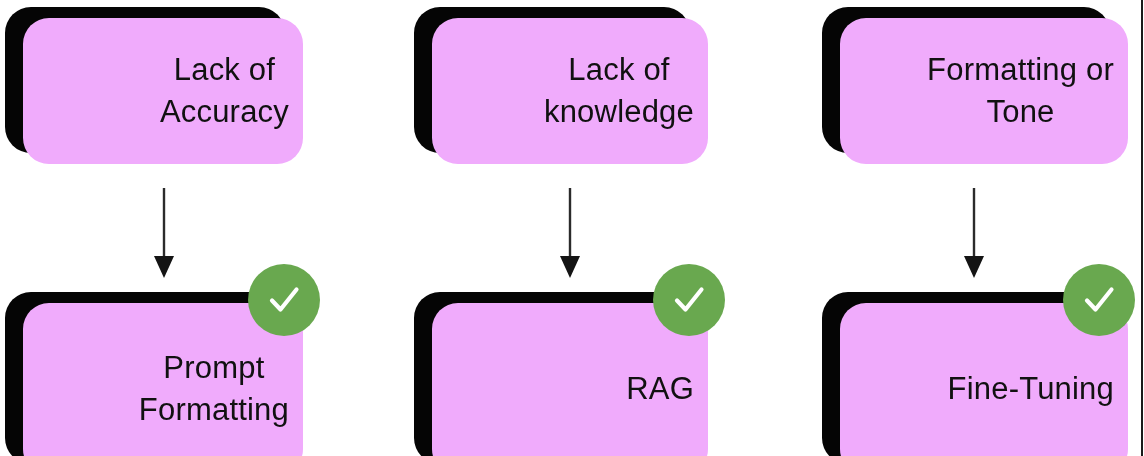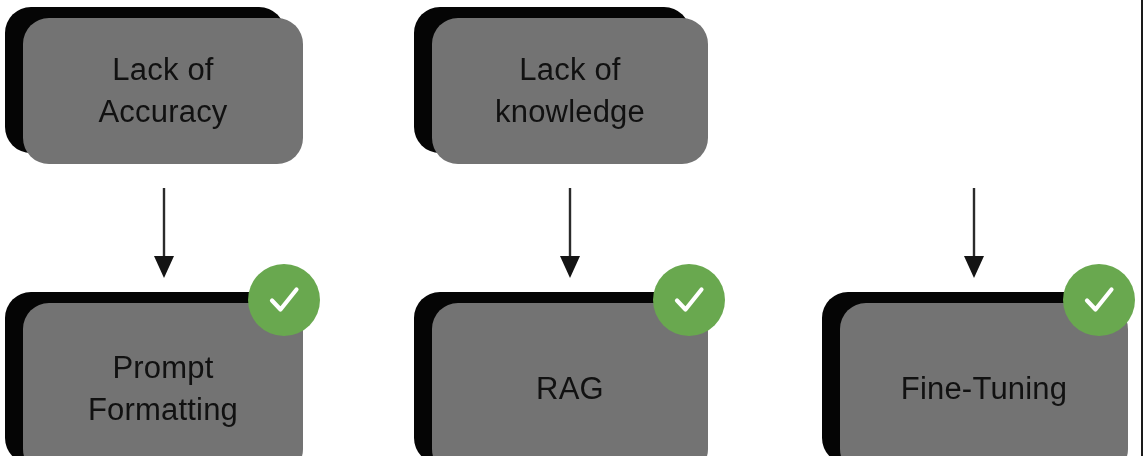--- a/index.html
+++ b/index.html
@@ -41,26 +41,26 @@
     background: #050505;
     border-radius: 26px;
     box-sizing: border-box;
   }
   .node-face {
     position: absolute;
     left: 0;
     top: 0;
     width: 100%;
     height: 100%;
-    background: #737373;
+    background: #f0abfc;
     border-radius: 26px;
     box-sizing: border-box;
     display: flex;
     align-items: center;
-    justify-content: center;
+    justify-content: flex-end;
     text-align: center;
   }
   .node-label {
     color: #111111;
     font-size: 31px;
     line-height: 1.35;
     font-weight: 400;
     letter-spacing: 0.2px;
     padding: 0 14px;
     white-space: pre-line;
@@ -156,20 +156,27 @@
       <span class="node-label">RAG</span>
     </div>
   </div>
 
   <div class="badge badge-2">
     <svg width="44" height="44" viewBox="0 0 44 44" aria-hidden="true">
       <path d="M10 22.5 L18.5 31.5 L34.5 11.5" fill="none" stroke="#ffffff" stroke-width="4.2" stroke-linecap="round" stroke-linejoin="round"></path>
     </svg>
   </div>
 
+  <div class="node row-top col-3">
+    <div class="node-shadow"></div>
+    <div class="node-face">
+      <span class="node-label">Formatting or
+Tone</span>
+    </div>
+  </div>
 
   <div class="arrow" style="left:958px; top:188px;">
     <svg width="32" height="92" viewBox="0 0 32 92" aria-hidden="true">
       <line x1="16" y1="0" x2="16" y2="72" stroke="#2b2b2b" stroke-width="2.4"></line>
       <polygon points="16,90 6,68 26,68" fill="#141414"></polygon>
     </svg>
   </div>
 
   <div class="node row-bottom col-3">
     <div class="node-shadow"></div>

